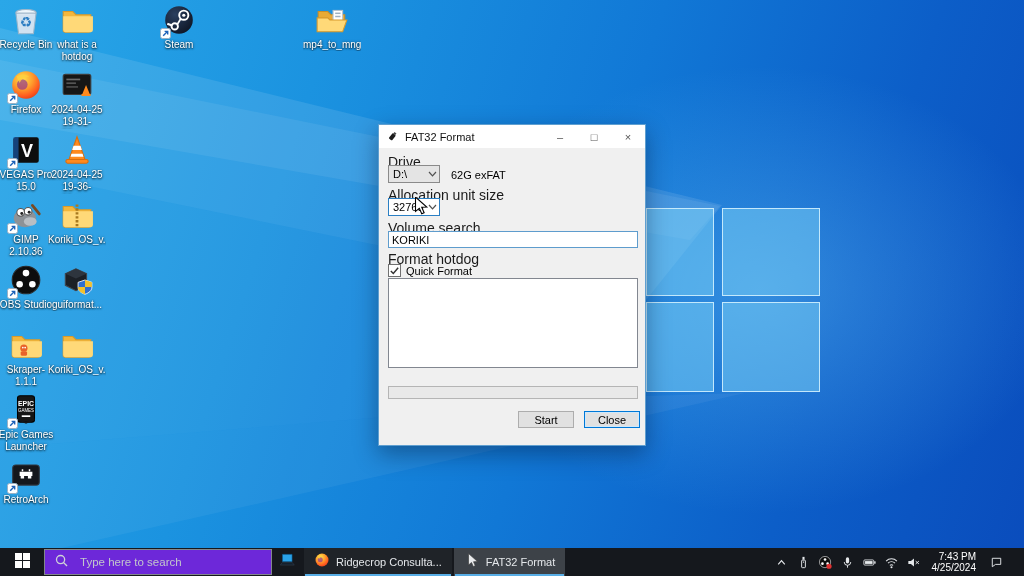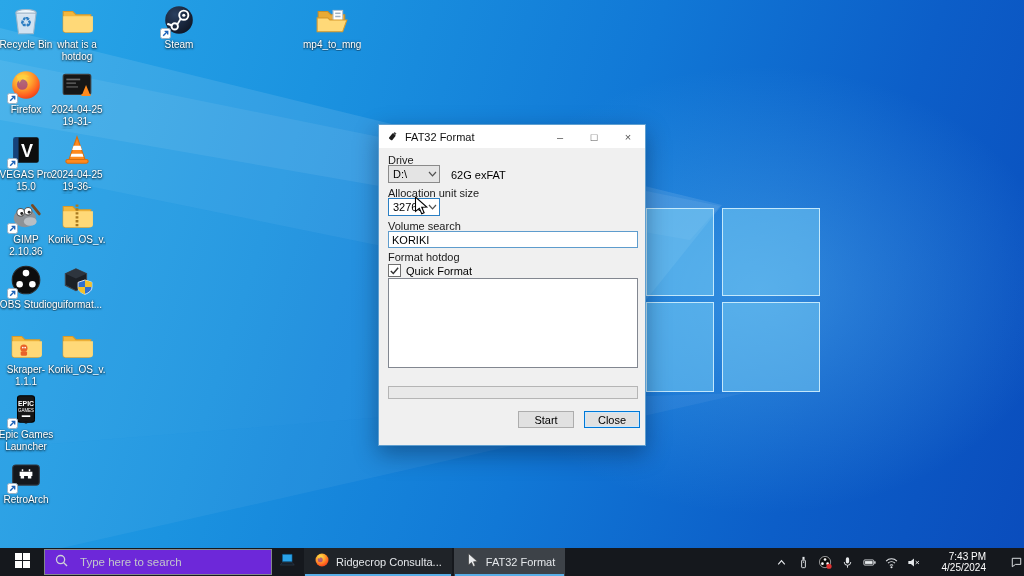--- a/index.html
+++ b/index.html
@@ -22,21 +22,21 @@
     color:#fff; text-shadow:0 1px 2px rgba(0,0,0,.8), 0 0 3px rgba(0,0,0,.45); max-height:25px; overflow:hidden; }
   
   #dialog { position:absolute; left:378px; top:124px; width:268px; height:322px; background:#f0f0f0;
     border:1px solid #5f9fd0; box-shadow:0 8px 22px rgba(0,20,50,.40); font-size:11px; color:#000; }
   #titlebar { position:absolute; left:0; top:0; right:0; height:23px; background:#fff; display:flex; align-items:center; }
   #title-icon { margin-left:7px; line-height:0; }
   #title-text { margin-left:6px; font-size:11px; color:#111; }
   #win-controls { margin-left:auto; display:flex; height:100%; }
   .win-btn { width:34px; height:100%; display:flex; align-items:center; justify-content:center;
     color:#555; font-size:11px; cursor:default; }
-  .dlabel { position:absolute; left:9px; font-size:11px; color:#1a1a1a; }
+  .dlabel { position:absolute; left:9px; font-size:14px; color:#1a1a1a; }
   .combo { position:absolute; left:9px; width:52px; height:18px; display:flex; align-items:center;
     font-size:11px; background:#e4e4e4; border:1px solid #8a8a8a; }
   .combo .val { flex:1; padding-left:4px; }
   .combo .chev { width:14px; display:flex; justify-content:center; }
   #alloc-combo { background:#fff; border:1px solid #2a7fc4; }
   #drive-info { position:absolute; left:72px; top:44px; font-size:11px; }
   #volume-input { position:absolute; left:9px; top:106px; width:250px; height:17px; border:1px solid #5e9ccd;
     background:#fff; font-size:11px; font-family:"Liberation Sans",sans-serif; padding:0 3px; color:#000; }
   #quick-row { position:absolute; left:9px; top:139px; display:flex; align-items:center; gap:5px; }
   #quick-box { width:13px; height:13px; background:#fff; border:1px solid #707070; display:flex;
@@ -54,21 +54,21 @@
   #search-box { width:228px; margin:1px 0; background:#6d28d9; border:1px solid #83878c; display:flex;
     align-items:center; gap:12px; padding:0 10px; }
   #search-text { font-size:11.5px; color:#c3c7cb; white-space:nowrap; }
   #pinned { display:flex; align-items:center; }
   .pin-btn { width:30px; height:100%; display:flex; align-items:center; justify-content:center; }
   #taskapps { display:flex; align-items:stretch; margin-left:2px; gap:2px; }
   .task-btn { position:relative; display:flex; align-items:center; gap:6px; padding:0 10px; background:#1f2328; }
   .task-btn.active { background:#3d4248; }
   .tb-label { font-size:11px; color:#e4e7ea; white-space:nowrap; }
   .tb-underline { position:absolute; left:1px; right:1px; bottom:0; height:2px; background:#58aee6; }
-  #tray { margin-left:auto; display:flex; align-items:center; gap:17px; padding-right:0; }
+  #tray { margin-left:auto; display:flex; align-items:center; gap:7px; padding-right:20px; }
   .tray-ic { display:flex; align-items:center; justify-content:center; line-height:0; }
   #clock { text-align:right; font-size:10px; line-height:11px; color:#fff; padding:0 6px 0 4px; }
   
   #cursor { position:absolute; left:414px; top:197px; z-index:50; pointer-events:none; }
 </style>
 </head>
 <body>
 
 <div id="screen">
 

